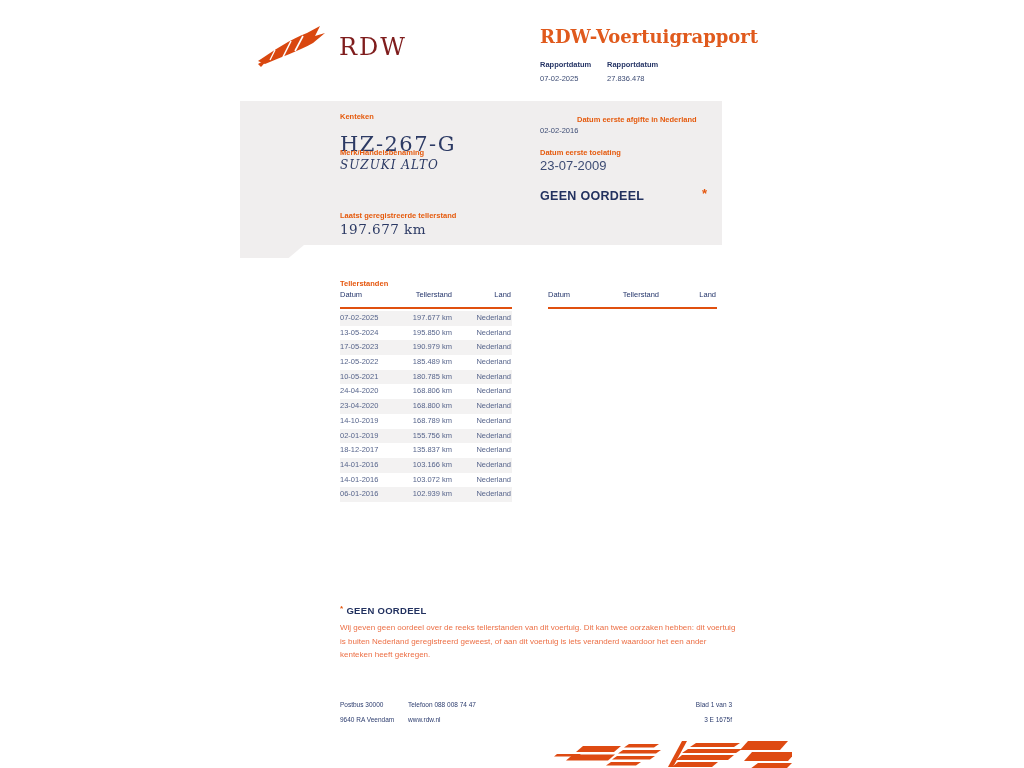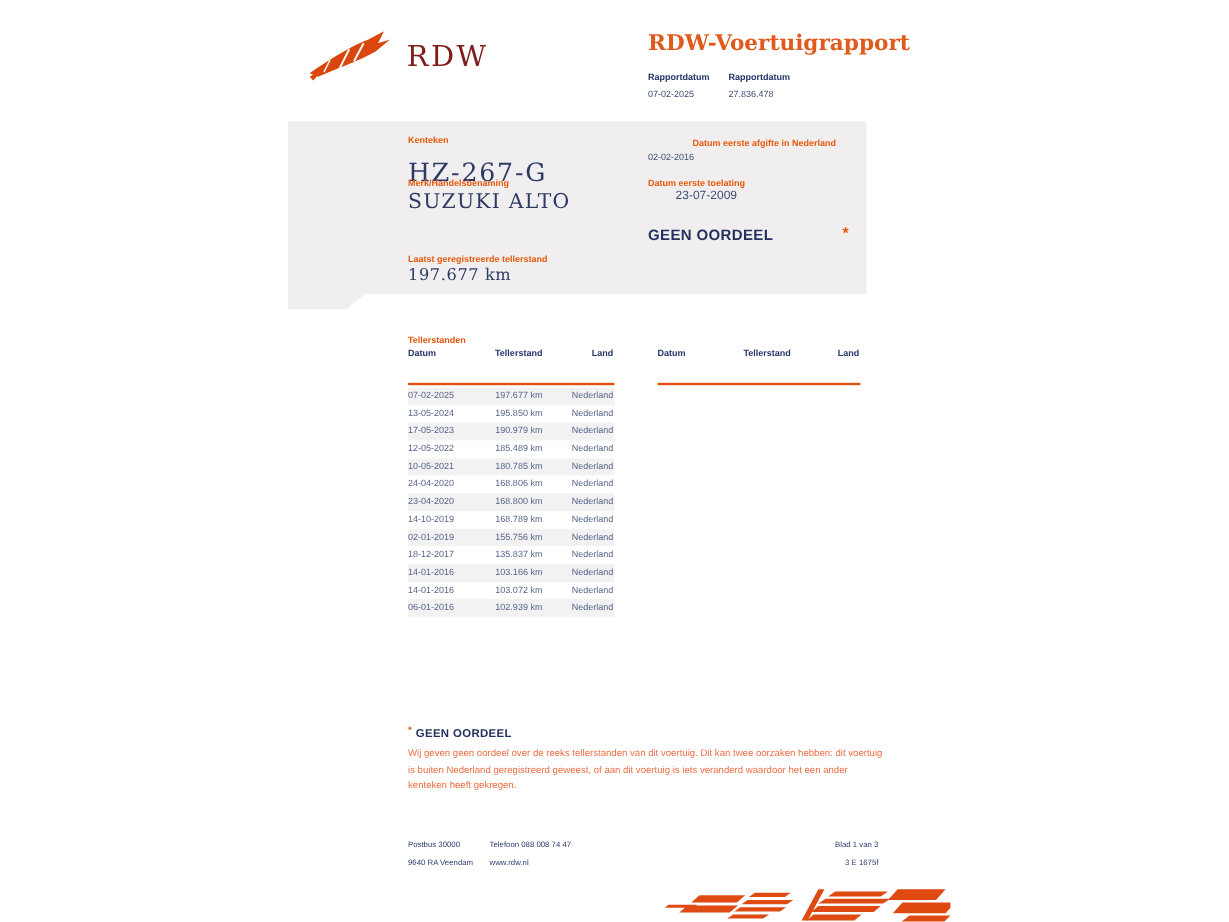--- a/index.html
+++ b/index.html
@@ -37,41 +37,41 @@
     left:240px; top:245px; width:64px; height:13px; background:#f0eeee;
     clip-path:polygon(0 0, 100% 0, 76% 100%, 0 100%);
   }
   .field-label { font-size:7.5px; font-weight:bold; color:#e55a0d; white-space:nowrap; }
   .field-serif {
     font-family:"DejaVu Serif", serif; color:#2c3a64; white-space:nowrap;
   }
   .lbl-kenteken   { left:340px; top:112px; }
   .val-kenteken   { left:340px; top:132px; font-size:21px; letter-spacing:1.5px; }
   .lbl-merk       { left:340px; top:148px; }
-  .val-merk       { left:340px; top:158px; font-size:17px; letter-spacing:1px; }
+  .val-merk       { left:340px; top:158px; font-size:12px; letter-spacing:1px;font-style:italic; }
   .lbl-teller     { left:340px; top:211px; }
   .val-teller     { left:340px; top:221px; font-size:13.5px; letter-spacing:0.5px; }
   .lbl-afgifte    { left:540px; top:115px;padding-left:37px; }
   .val-afgifte    { left:540px; top:126px; font-size:7.5px; color:#3d4c74;text-align:right; }
   .lbl-toelating  { left:540px; top:148px; }
-  .val-toelating  { left:563px; top:158px; font-size:10px; color:#3d4c74; }
+  .val-toelating  { left:540px; top:158px; font-size:13px; color:#3d4c74; }
   .oordeel {
     left:540px; top:189px; font-size:12.5px; font-weight:bold;
     color:#22315f; letter-spacing:0.3px;
   }
   .oordeel-star { left:702px; top:186px; font-size:13px; font-weight:bold; color:#e5560d; }
 
   
   .section-title { left:340px; top:279px; font-size:7.5px; font-weight:bold; color:#e5560d; }
   .odo-table { top:290px; }
   .odo-table.left  { left:340px; width:172px; }
   .odo-table.right { left:548px; width:169px; }
   .thead {
-    display:grid; padding-bottom:20px; border-bottom:2px solid #e0500f;
-    font-size:7.5px; font-weight:bold; color:#24356b;
+    display:grid; padding-bottom:8px; border-bottom:2px solid #e0500f;
+    font-size:7.5px; font-weight:normal; color:#24356b;
   }
   .odo-table.left  .thead, .odo-table.left  .trow { grid-template-columns:68px 44px 60px; }
   .odo-table.right .thead, .odo-table.right .trow { grid-template-columns:66px 45px 58px; }
   .thead .c1, .trow .c1 { text-align:left; }
   .thead .c2, .trow .c2 { text-align:right; }
   .thead .c3, .trow .c3 { text-align:right; padding-right:1px; }
   .tbody { margin-top:2px; }
   .trow {
     display:grid; height:14.7px; line-height:14.7px;
     font-size:7.5px; color:#56648b; white-space:nowrap;

